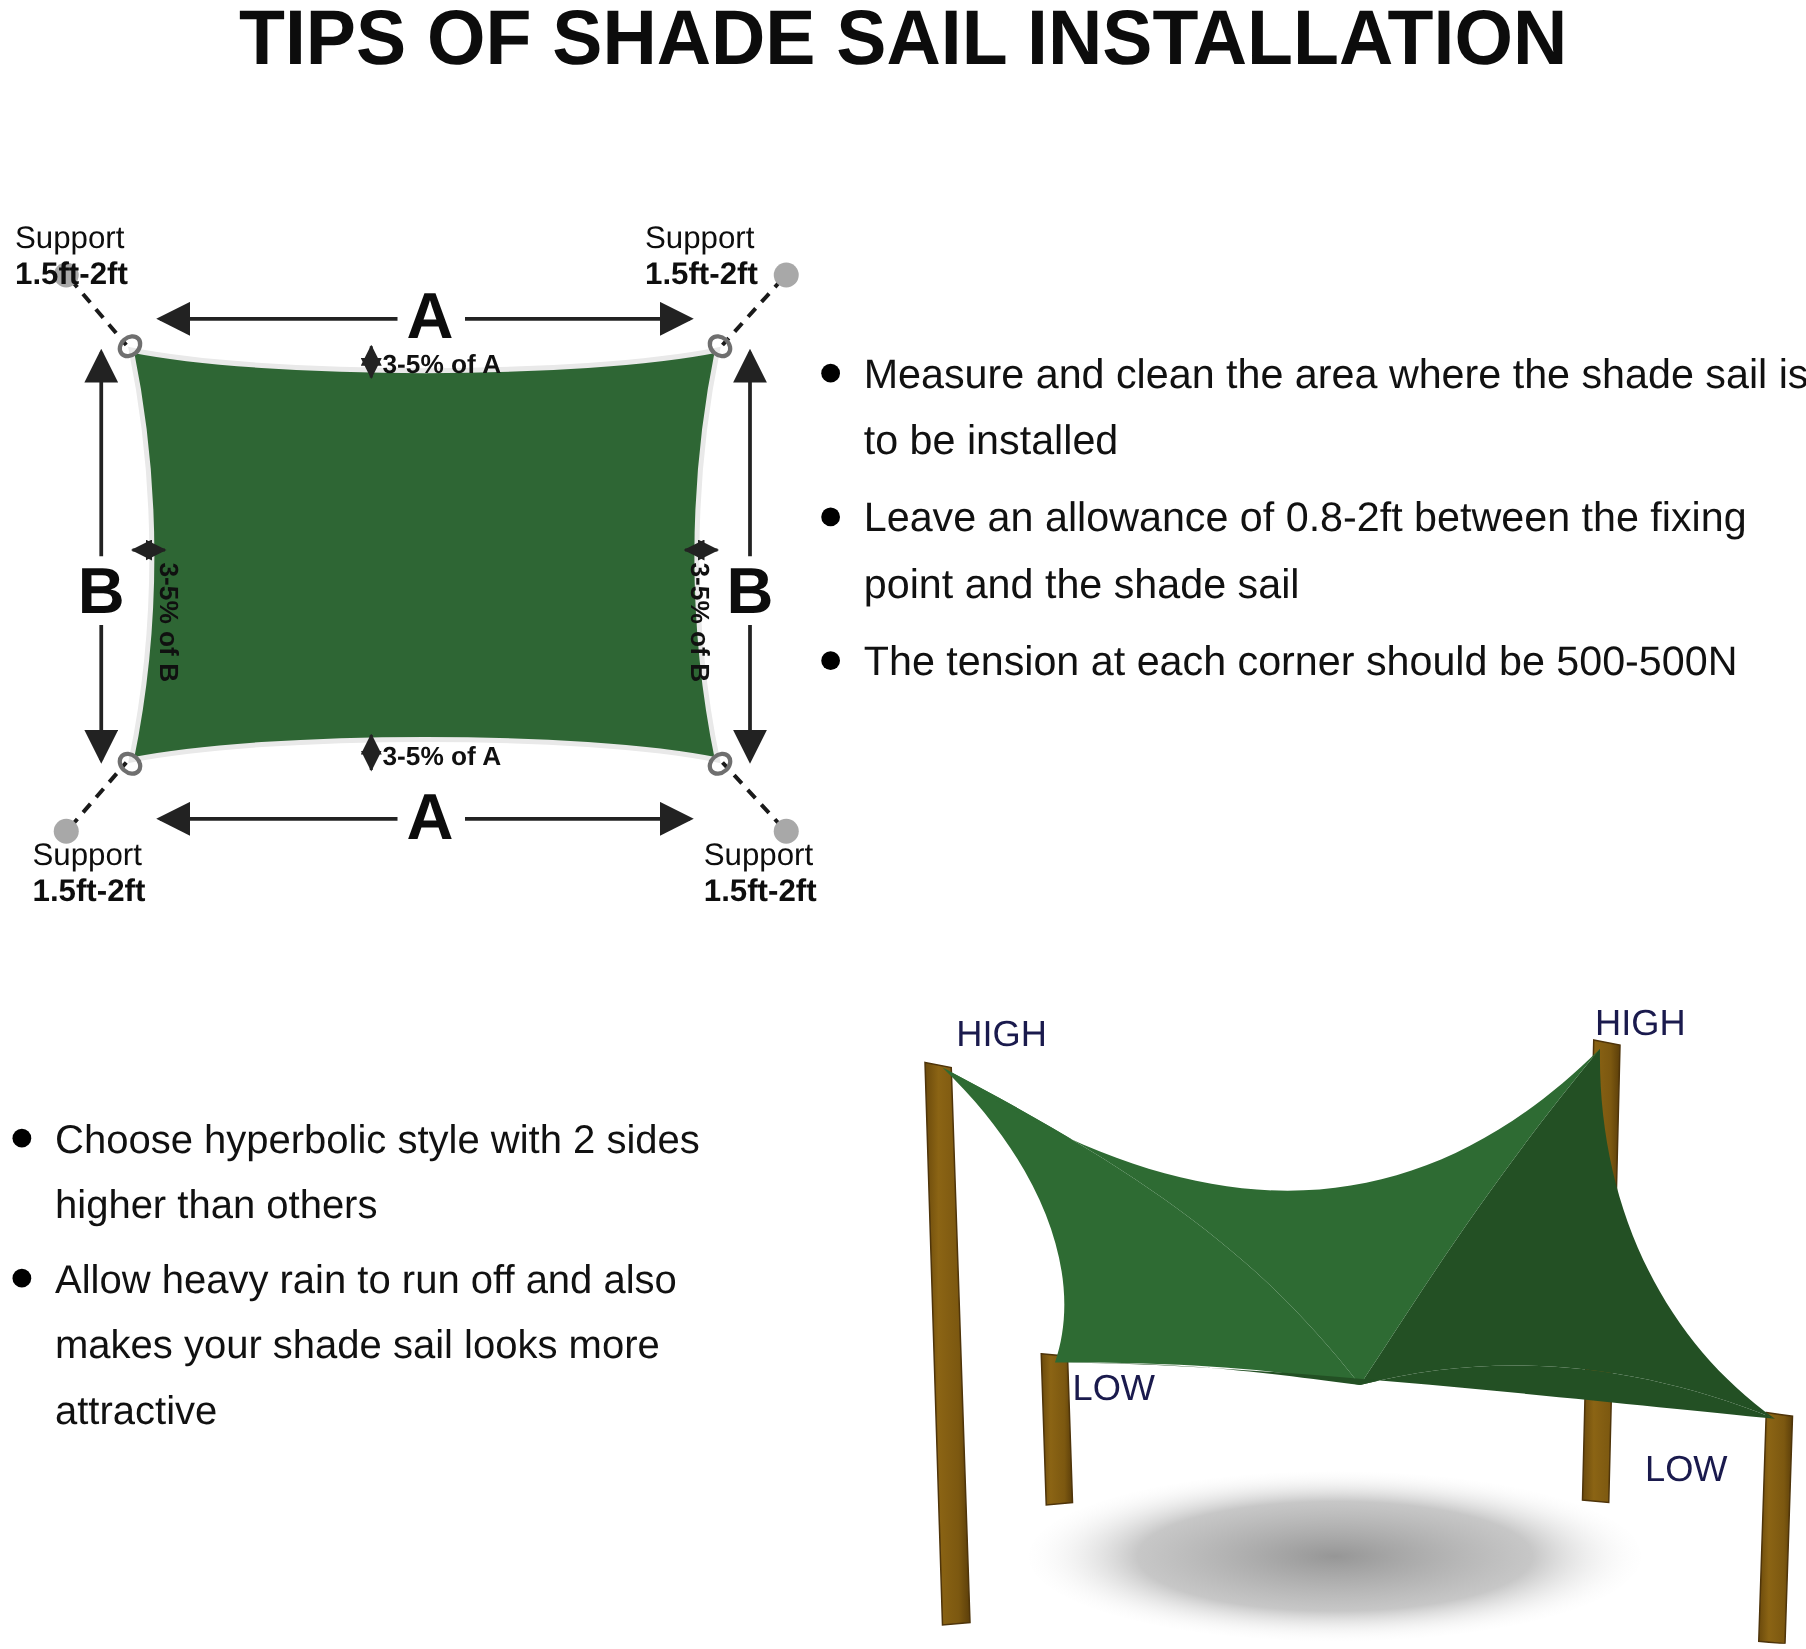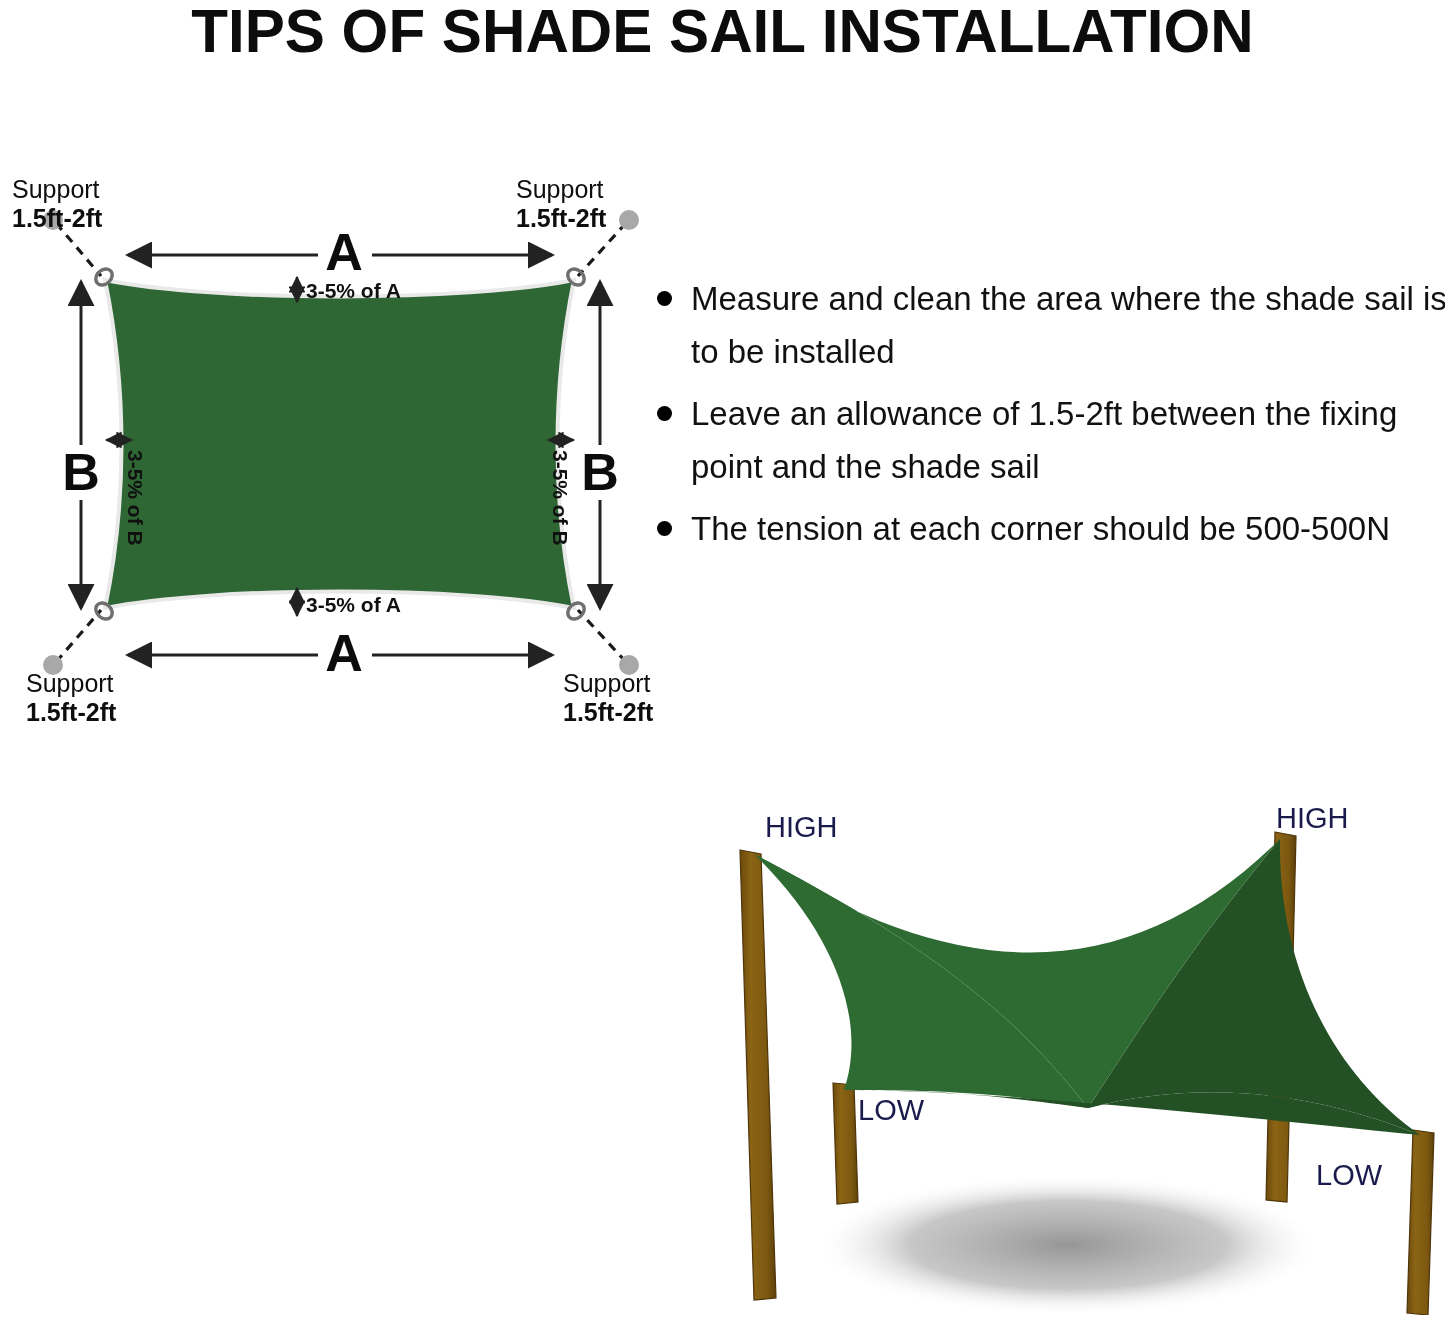--- a/index.html
+++ b/index.html
@@ -170,27 +170,29 @@
           <text x="563" y="542">Support</text>
           <text x="563" y="571" font-weight="bold">1.5ft-2ft</text>
         </g>
       </g>
     </svg>
   </div>
 
   <div class="bullets-top">
     <ul class="bl">
       <li><span class="dot"></span><span>Measure and clean the area where the shade sail is to be installed</span></li>
-      <li><span class="dot"></span><span>Leave an allowance of 1.5-2ft between the fixing point and the shade sail</span></li>
+      <li><span class="dot"></span><span>Leave an allowance of 0.8-2ft between the fixing point and the shade sail</span></li>
       <li><span class="dot"></span><span>The tension at each corner should be 500-500N</span></li>
     </ul>
   </div>
 
   <div class="bullets-bottom">
     <ul class="bl small">
+      <li><span class="dot"></span><span>Choose hyperbolic style with 2 sides higher than others</span></li>
+      <li><span class="dot"></span><span>Allow heavy rain to run off and also makes your shade sail looks more attractive</span></li>
     </ul>
   </div>
 
   <div class="illus">
     <svg width="795" height="525" viewBox="0 0 795 525" xmlns="http://www.w3.org/2000/svg">
       <defs>
         <radialGradient id="shadowGrad" cx="50%" cy="50%" r="52%">
           <stop offset="0%" stop-color="#8d8d8d" stop-opacity="0.92"></stop>
           <stop offset="62%" stop-color="#a5a5a5" stop-opacity="0.62"></stop>
           <stop offset="100%" stop-color="#ffffff" stop-opacity="0"></stop>

